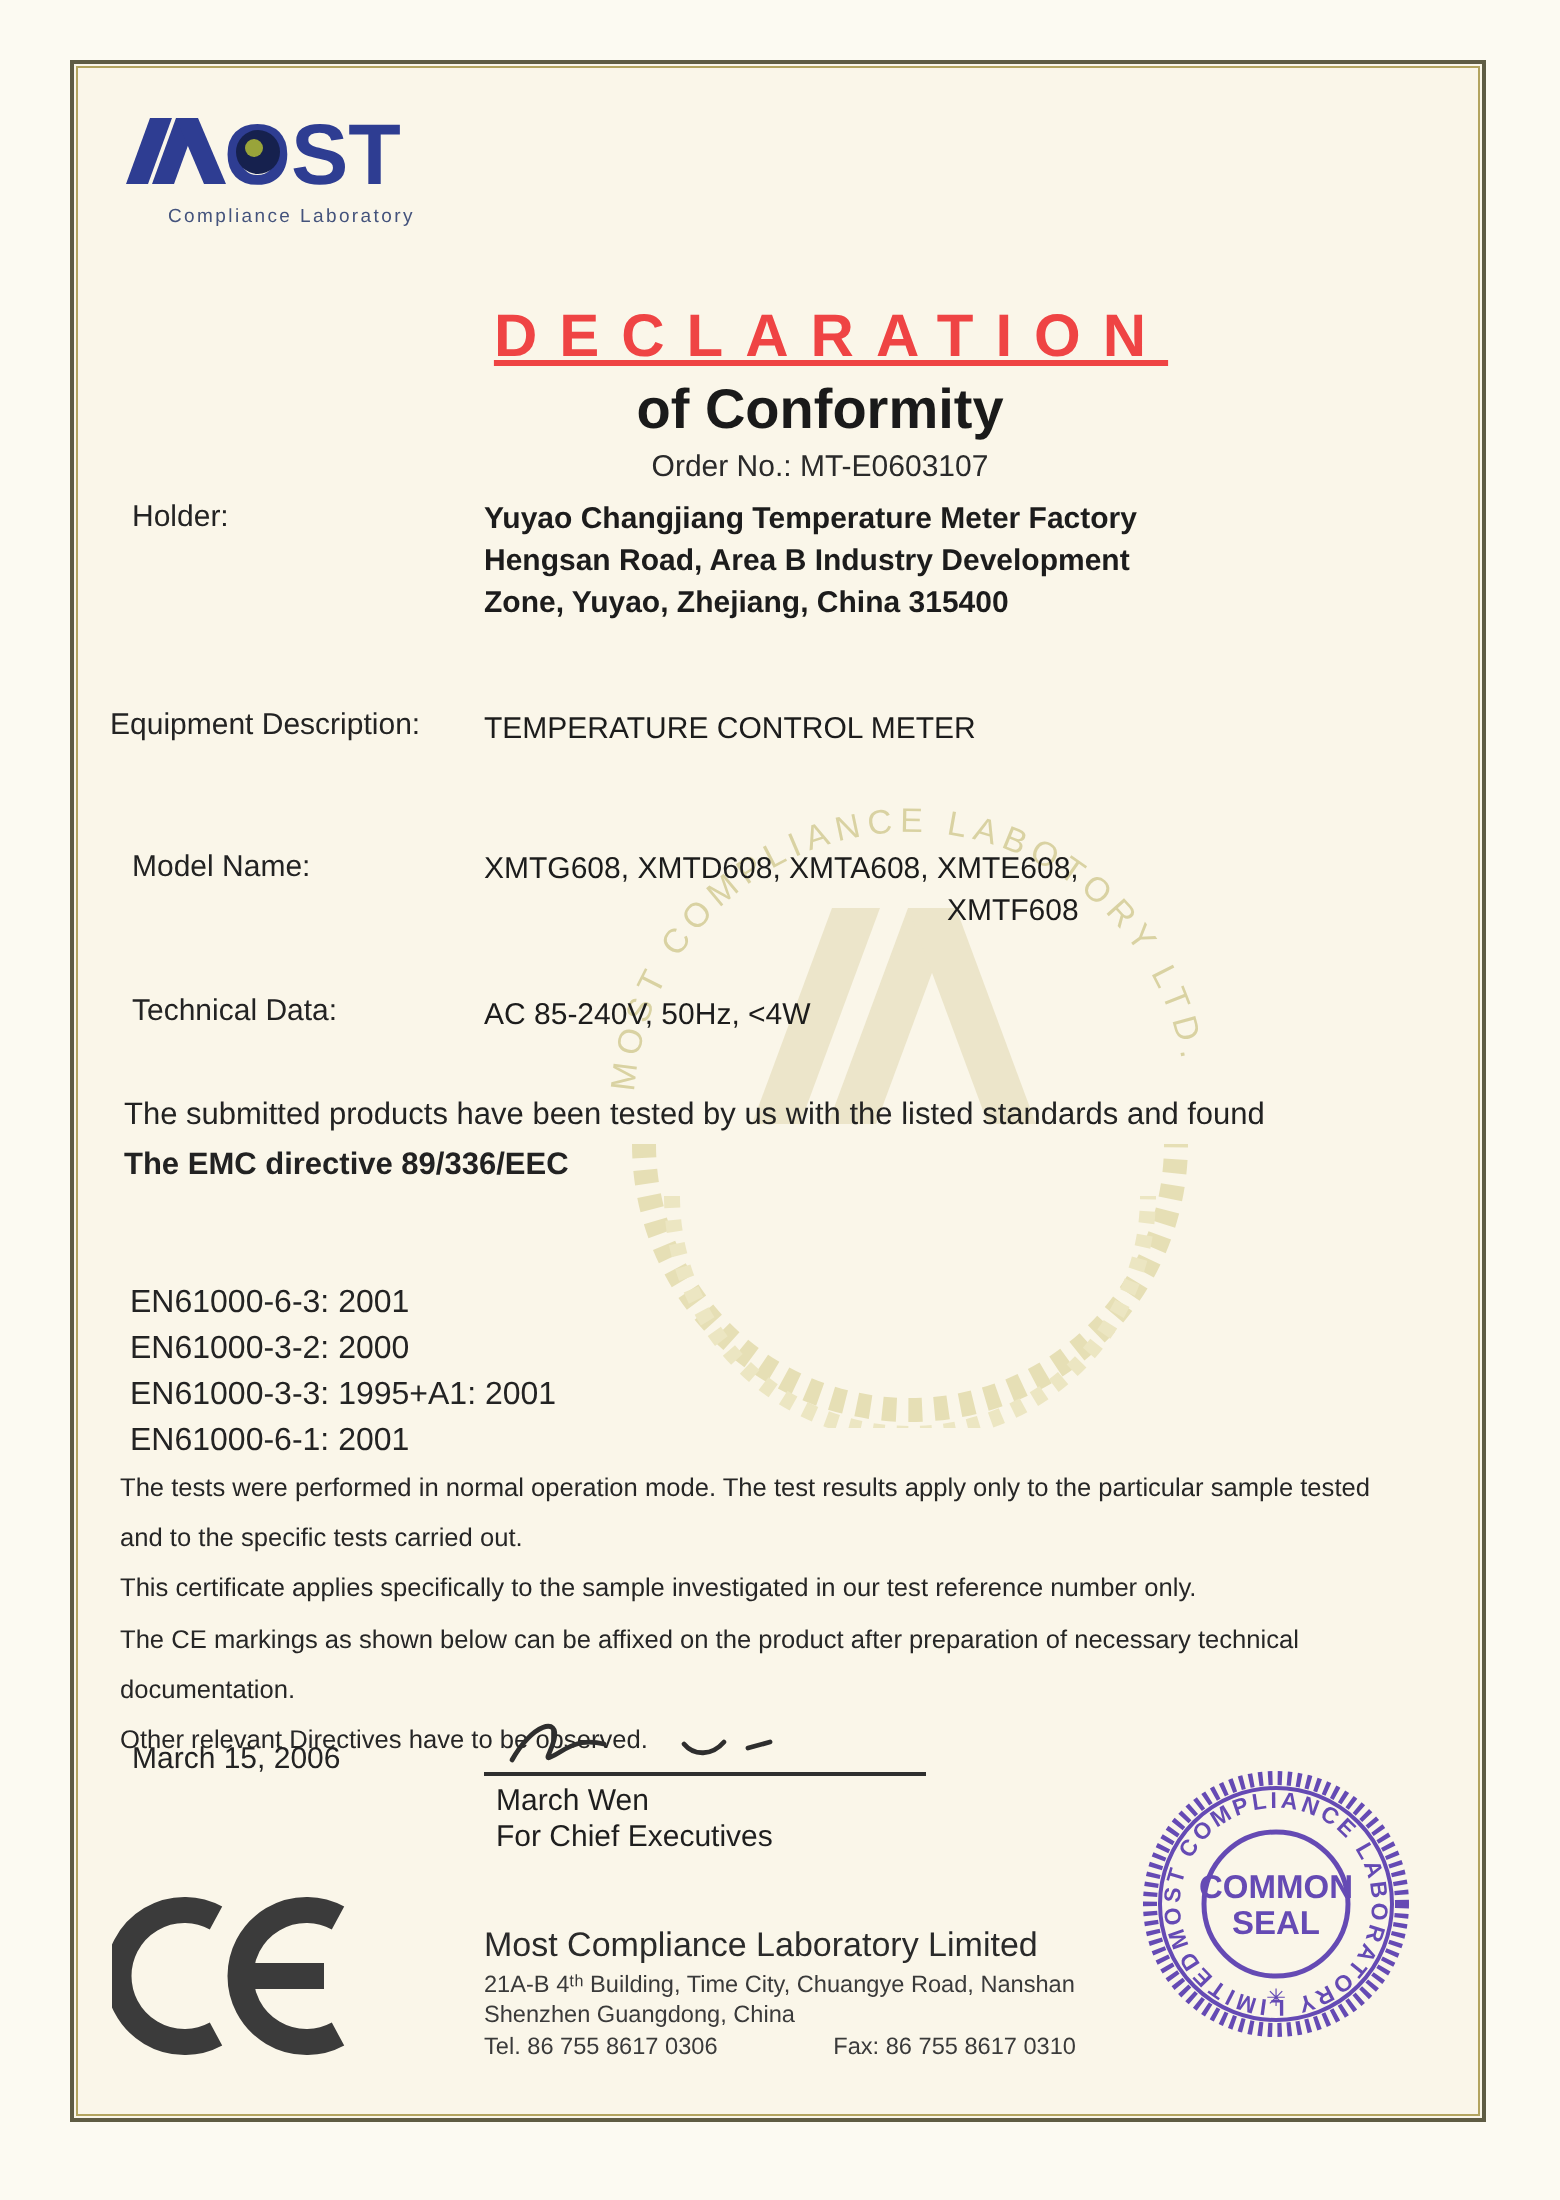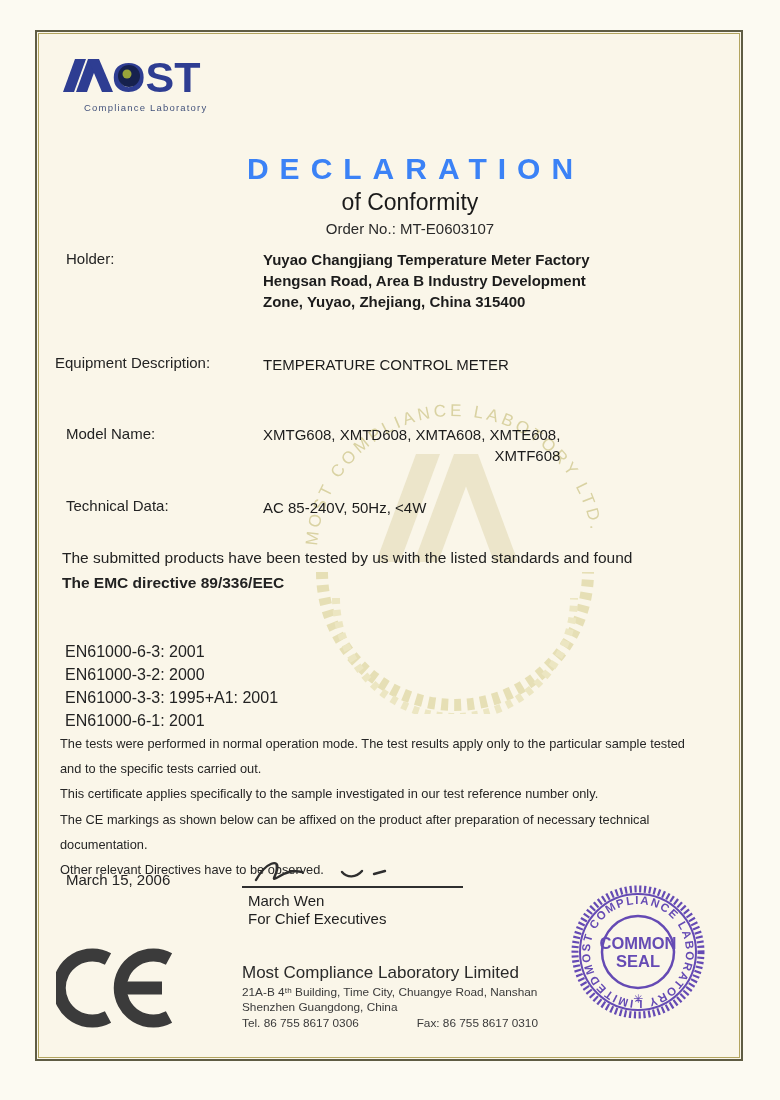--- a/index.html
+++ b/index.html
@@ -12,28 +12,29 @@
     overflow:hidden;
   }
   .page{position:absolute;left:0;top:0;width:780px;height:1100px;background:#fcfaf2;}
   .frame{
     position:absolute;left:35px;top:30px;width:708px;height:1031px;
     border:2px solid #5f5c44;background:#faf6e9;box-sizing:border-box;
   }
   .frame-inner{position:absolute;inset:1px;border:1px solid #b3a45f;}
   .abs{position:absolute;}
   .label{font-size:15px;color:#232323;}
-  .value{font-size:15px;color:#1c1c1c;line-height:21px;margin-left:21px;}
+  .value{font-size:15px;color:#1c1c1c;line-height:21px;}
   .bold{font-weight:bold;}
   .title-block{left:120px;top:152px;width:580px;text-align:center;}
   .title{
-    font-size:30px;font-weight:bold;letter-spacing:11px;color:#3b82f6;
+    font-size:30px;font-weight:bold;letter-spacing:11px;color:#ef4444;
     padding-left:11px; 
+    text-decoration:underline;
   }
-  .subtitle{font-size:23px;font-weight:normal;color:#1a1a1a;margin-top:3px;}
+  .subtitle{font-size:28px;font-weight:bold;color:#1a1a1a;margin-top:3px;}
   .order-no{font-size:15px;color:#2a2a2a;margin-top:4px;}
   .intro{left:62px;top:546px;width:640px;font-size:15.5px;line-height:24.5px;color:#222;}
   .standards{left:65px;top:640px;font-size:16px;line-height:23px;color:#232323;}
   .disclaimer{left:60px;top:731px;width:680px;font-size:12.8px;line-height:25.2px;color:#262626;}
   .sig-name-block{left:248px;top:892px;font-size:15px;line-height:17.5px;color:#1e1e1e;}
   .sig-line{left:242px;top:886px;width:221px;height:2px;background:#2f2f2f;}
   .footer-block{left:242px;top:963px;width:296px;}
   .footer-company{font-size:17px;color:#2a2a2a;margin-bottom:2px;}
   .footer-addr{font-size:11.8px;line-height:15px;color:#3a3a3a;}
   .telfax{display:flex;justify-content:space-between;font-size:11.8px;color:#3a3a3a;margin-top:1px;}

